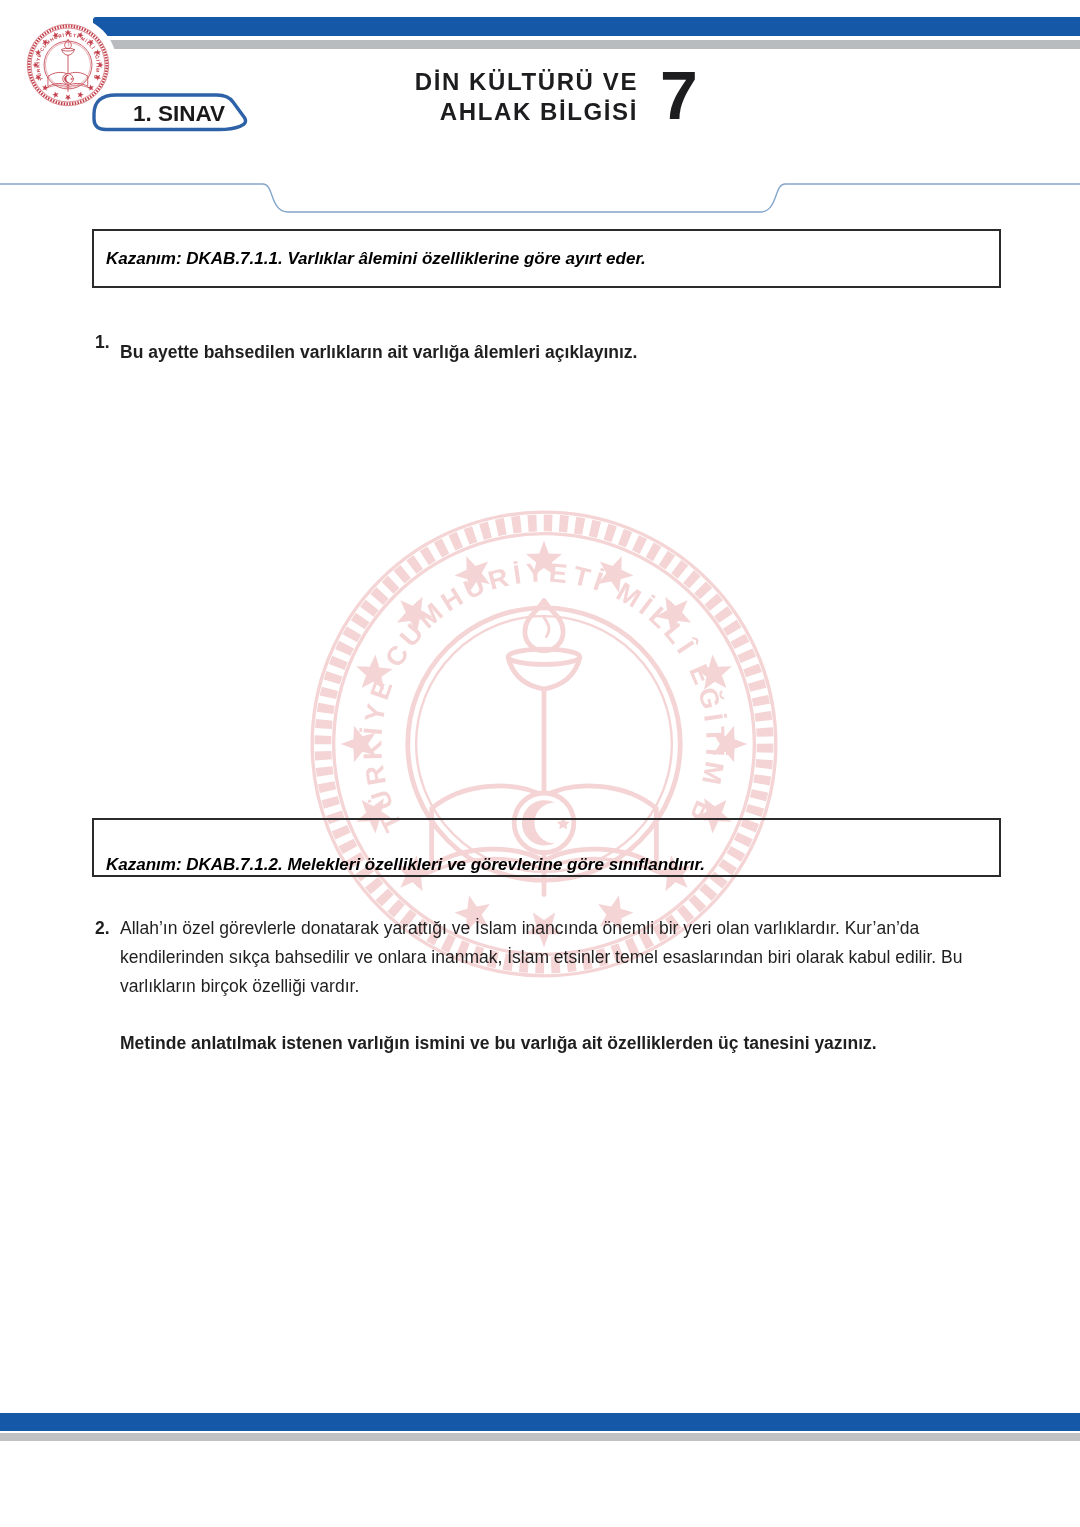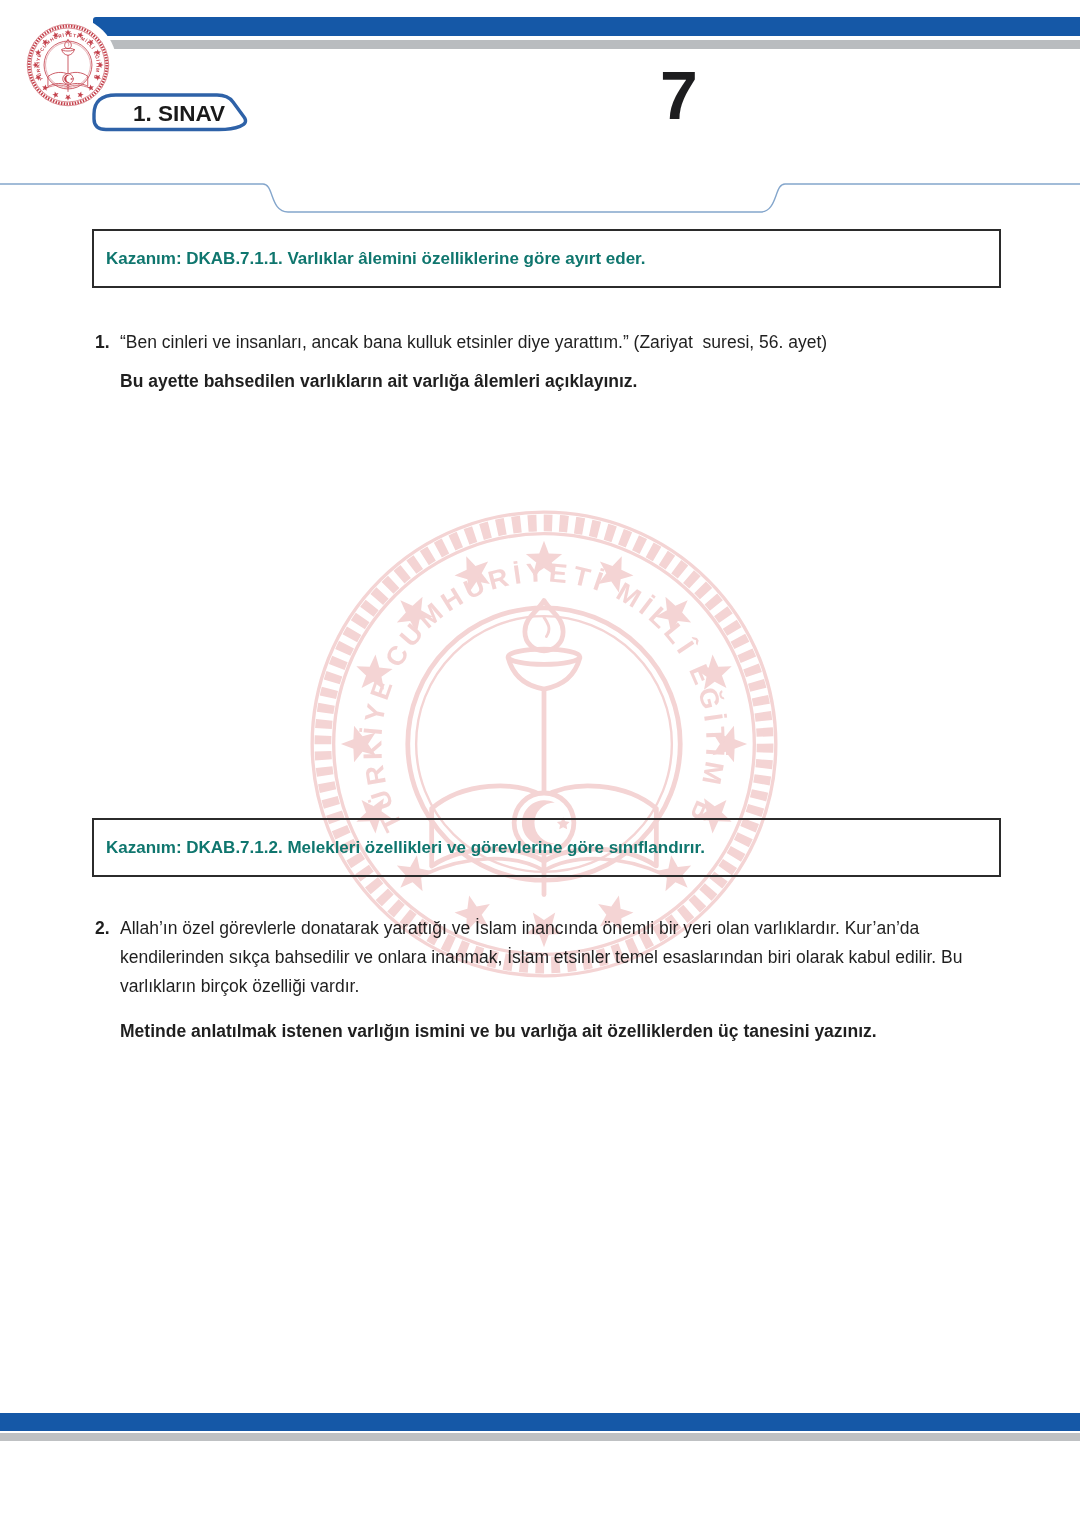--- a/index.html
+++ b/index.html
@@ -20,33 +20,33 @@
     font-size:24px;font-weight:bold;letter-spacing:1.6px;line-height:30px;color:#1d1d1f;}
   .grade-number{position:absolute;left:660px;top:61px;font-size:68px;font-weight:bold;color:#1d1d1f;line-height:1;}
   
   .tab-rule{position:absolute;left:0;top:170px;width:1080px;height:50px;}
   
   .watermark{position:absolute;left:305px;top:505px;width:478px;height:478px;color:#f4d4d4;}
   
   .kazanim-box{
     position:absolute;left:92px;width:893px;height:55px;border:2px solid #2b2b2b;background:transparent;
     display:flex;align-items:center;padding-left:12px;
-    font-weight:bold;font-size:17px;color:#0f766e;
+    font-style:italic;font-weight:bold;font-size:17px;color:#000000;
   }
   .kazanim-1{top:229px;}
-  .kazanim-2{top:818px;}
+  .kazanim-2{top:818px;align-items:flex-end;}
   
   .question{position:absolute;left:95px;width:890px;display:flex;}
   .question-1{top:328px;}
   .question-2{top:914px;}
   .q-num{font-weight:bold;font-size:17.5px;line-height:29px;width:25px;flex:0 0 25px;}
   .q-body{flex:1;max-width:865px;}
   .q-text{margin:0;font-size:17.5px;line-height:29px;white-space:pre-wrap;}
   .q-prompt{margin:10px 0 0 0;font-weight:bold;font-size:17.5px;line-height:29px;}
-  .question-2 .q-prompt{margin-top:16px;}
+  .question-2 .q-prompt{margin-top:28px;}
   
   .bar-blue-bottom{position:absolute;left:0;right:0;top:1413px;height:18px;background:#1558a7;}
   .bar-gray-bottom{position:absolute;left:0;right:0;top:1433px;height:8px;background:#bfc1c3;}
 </style>
 </head>
 <body>
 
 <svg width="0" height="0" style="position:absolute" aria-hidden="true">
   <defs>
     <path id="star-shape" d="M0,-8 L2,-2.75 7.6,-2.47 3.23,1.05 4.7,6.47 0,3.4 -4.7,6.47 -3.23,1.05 -7.6,-2.47 -2,-2.75 Z"></path>
@@ -109,38 +109,41 @@
   <div class="logo-backing"></div>
   <svg class="logo-emblem" viewBox="0 0 200 200">
     <use href="#meb-emblem"></use>
   </svg>
 
   <svg class="exam-badge" viewBox="0 0 168 41">
     <path d="M15,37.5 Q3,37.5 3,27 L3,22 Q3,3 25,3 L126,3 Q137,3 142,10 L153,25 Q157.5,31 149,34.3 Q141,37.5 128,37.5 Z" fill="#ffffff" stroke="#2e62a8" stroke-width="3.4" stroke-linejoin="round"></path>
     <text x="88" y="29" text-anchor="middle" font-size="22.5" font-weight="bold" fill="#1a1a1a" font-family="Liberation Sans, DejaVu Sans, sans-serif">1. SINAV</text>
   </svg>
 
+  <div class="title-block">
+    <div>DİN KÜLTÜRÜ VE</div>
+    <div>AHLAK BİLGİSİ</div>
+  </div>
   <div class="grade-number">7</div>
 
   <svg class="tab-rule" viewBox="0 0 1080 50">
     <path d="M0,14 H263 C274,14 270,42 288,42 H760 C778,42 774,14 785,14 H1080" fill="none" stroke="#84a6cc" stroke-width="1.4"></path>
   </svg>
 
   <svg class="watermark" viewBox="0 0 200 200">
     <use href="#meb-emblem"></use>
   </svg>
 
   <div class="kazanim-box kazanim-1">
     <span>Kazanım: DKAB.7.1.1. Varlıklar âlemini özelliklerine göre ayırt eder.</span>
   </div>
 
   <div class="question question-1">
     <div class="q-num">1.</div>
     <div class="q-body">
-      <p class="q-text">“Ben cinleri ve insanları, ancak bana kulluk etsinler diye yarattım.” (Zariyat  suresi, 56. ayet)</p>
       <p class="q-prompt">Bu ayette bahsedilen varlıkların ait varlığa âlemleri açıklayınız.</p>
     </div>
   </div>
 
   <div class="kazanim-box kazanim-2">
     <span>Kazanım: DKAB.7.1.2. Melekleri özellikleri ve görevlerine göre sınıflandırır.</span>
   </div>
 
   <div class="question question-2">
     <div class="q-num">2.</div>

